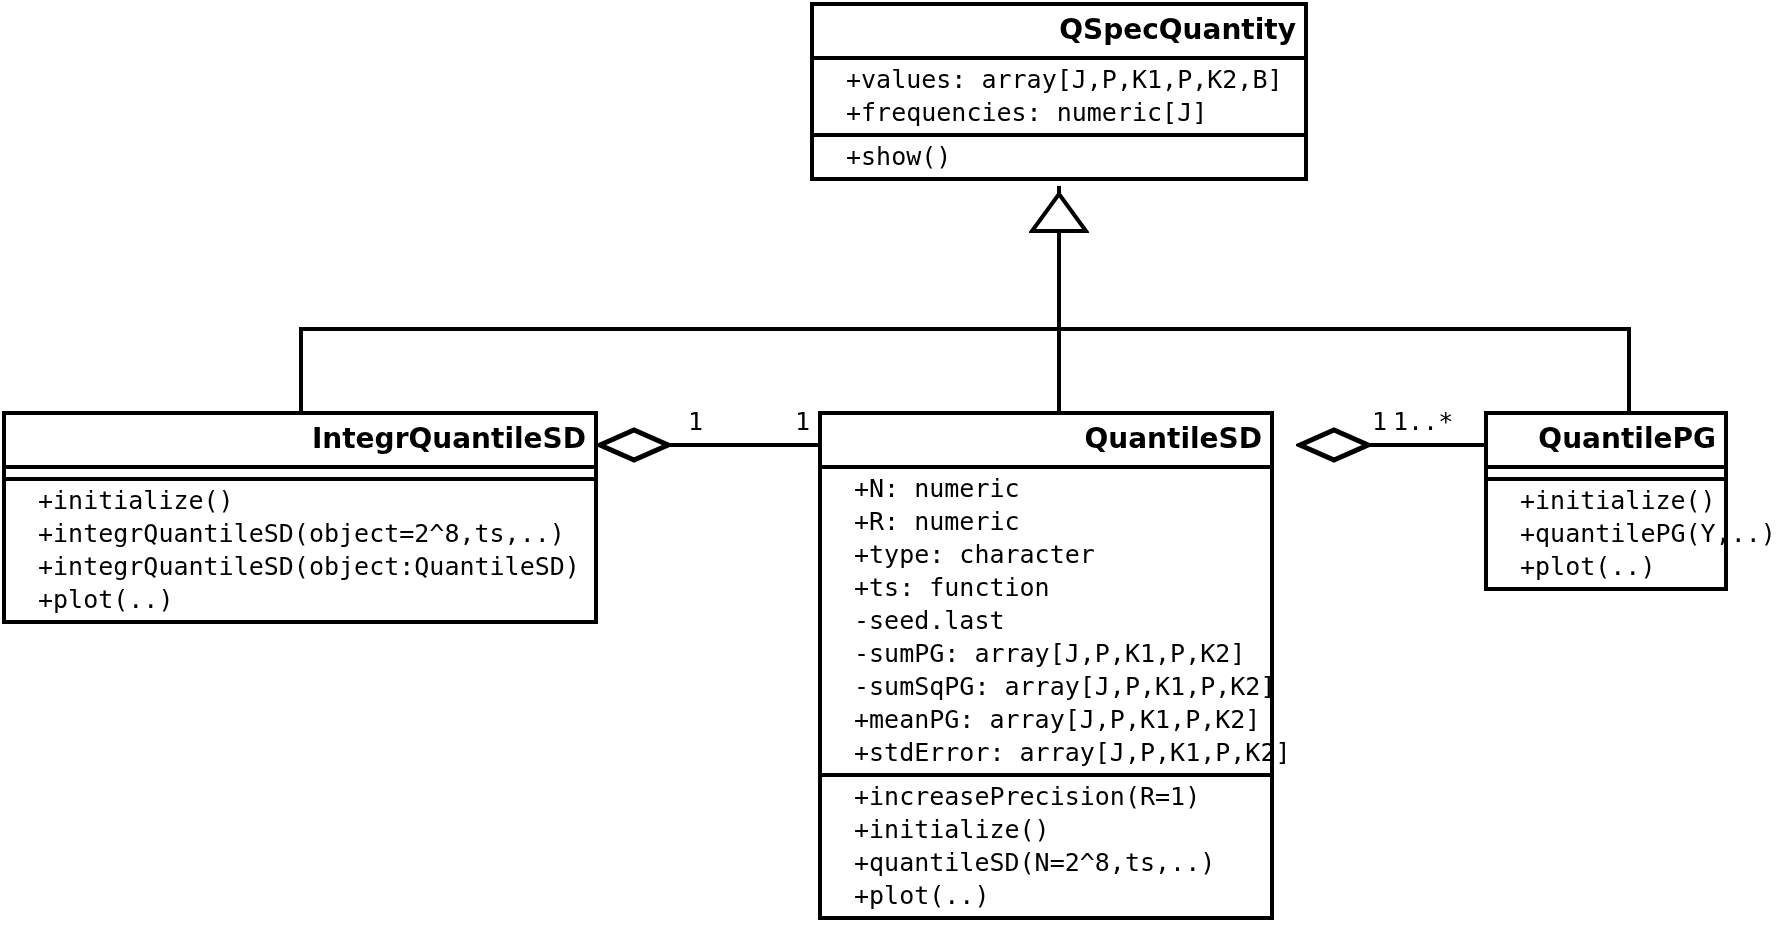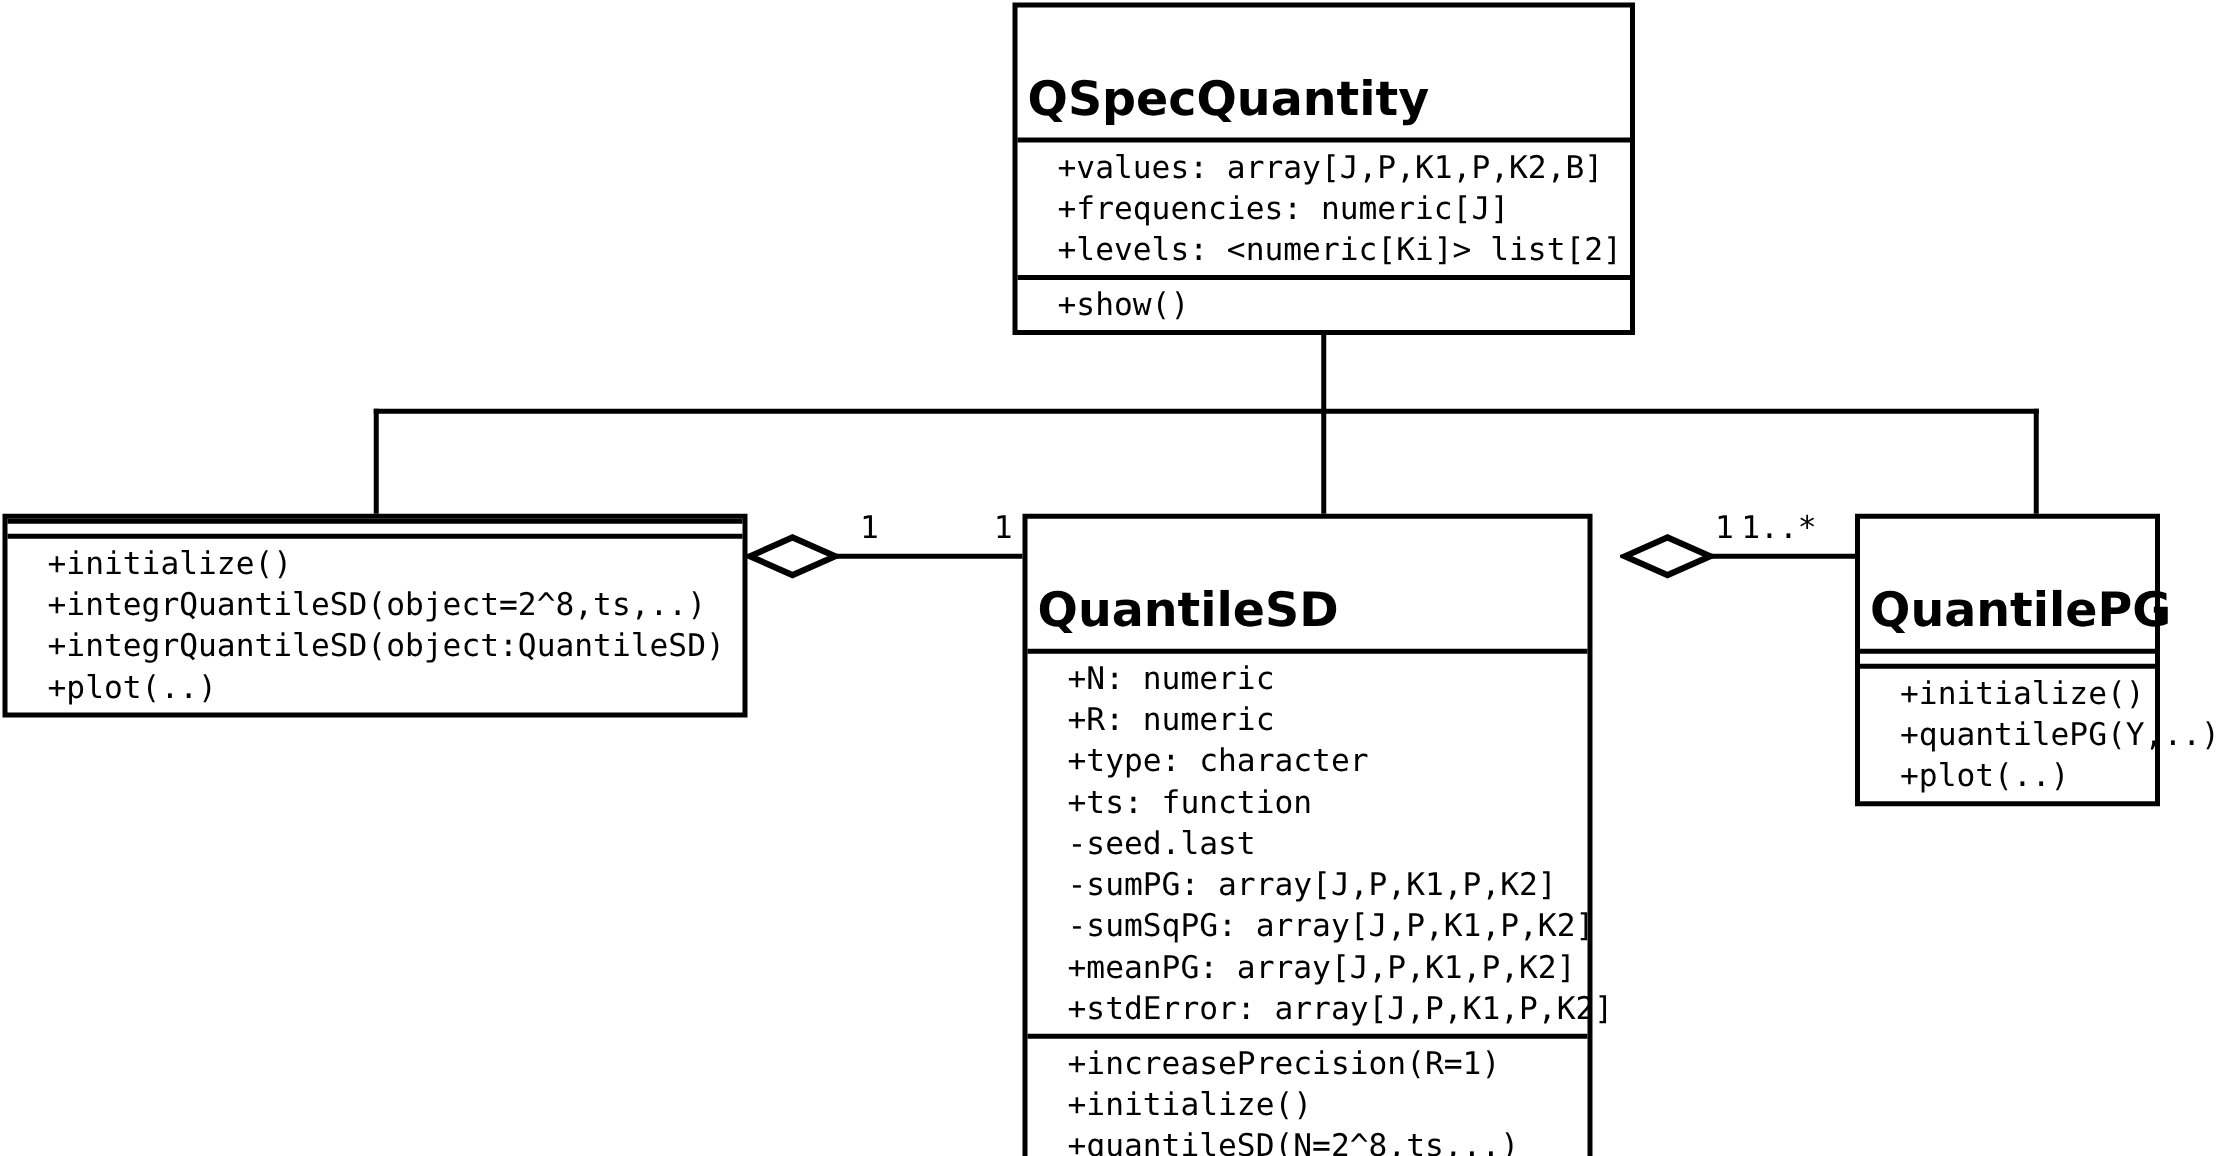--- a/index.html
+++ b/index.html
@@ -22,29 +22,28 @@
 
   
   .uml-class {
     position: absolute;
     box-sizing: border-box;
     border: 4px solid #000000;
     background: #ffffff;
     z-index: 5;
   }
   .uml-title {
-    text-align: left;
+    text-align: right;
     font-family: "DejaVu Sans", sans-serif;
     font-weight: bold;
-    font-size: 38px;
+    font-size: 28px;
     line-height: 1.0;
     padding: 10px 8px 12px 8px;
     white-space: nowrap;
     letter-spacing: 0px;
-    margin-top: 44px;
   }
   .uml-sep {
     height: 0;
     border-top: 4px solid #000000;
   }
   .uml-compartment {
     font-family: "DejaVu Sans Mono", monospace;
     font-size: 25px;
     line-height: 33px;
     padding: 3px 0 4px 0;
@@ -123,29 +122,29 @@
   <div class="mult" style="left:795px; top:409px;">1</div>
   <div class="mult" style="left:1372px; top:409px;">1</div>
   <div class="mult" style="left:1393px; top:409px;">1..*</div>
 
   <div class="uml-class" style="left:810px; top:2px; width:498px;">
     <div class="uml-title">QSpecQuantity</div>
     <div class="uml-sep"></div>
     <div class="uml-compartment">
       <div class="uml-row">+values: array[J,P,K1,P,K2,B]</div>
       <div class="uml-row">+frequencies: numeric[J]</div>
-      <div class="uml-row">+levels: &lt;numeric[Ki]&gt; list[2]</div>
     </div>
     <div class="uml-sep"></div>
     <div class="uml-compartment">
       <div class="uml-row">+show()</div>
     </div>
   </div>
 
   <div class="uml-class" style="left:2px; top:411px; width:596px;">
+    <div class="uml-title">IntegrQuantileSD</div>
     <div class="uml-sep"></div>
     <div class="uml-compartment empty"></div>
     <div class="uml-sep"></div>
     <div class="uml-compartment">
       <div class="uml-row">+initialize()</div>
       <div class="uml-row">+integrQuantileSD(object=2^8,ts,..)</div>
       <div class="uml-row">+integrQuantileSD(object:QuantileSD)</div>
       <div class="uml-row">+plot(..)</div>
     </div>
   </div>

